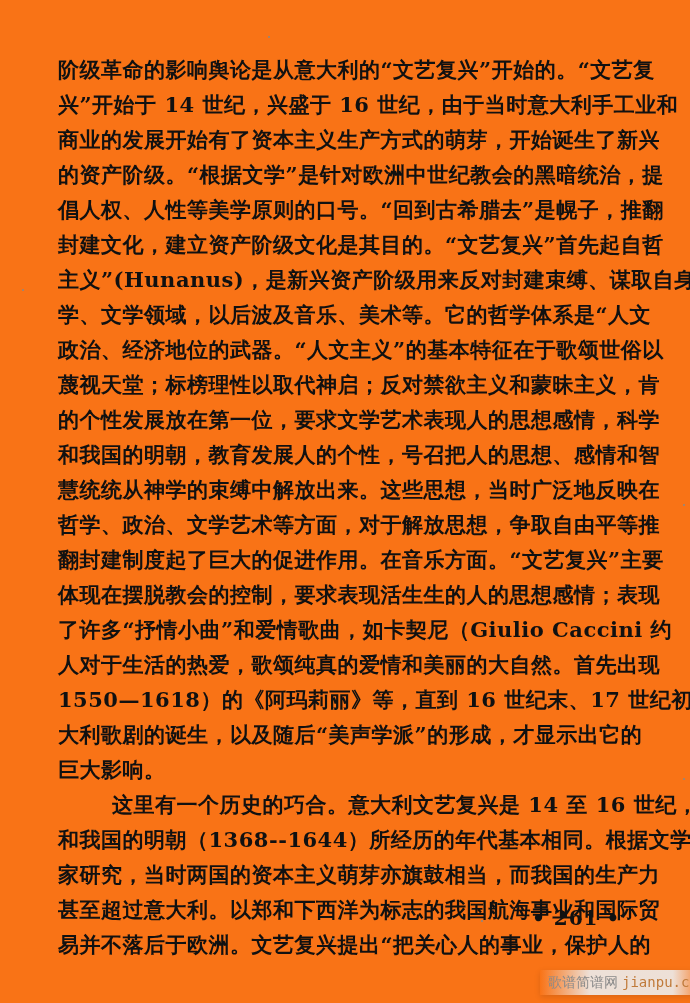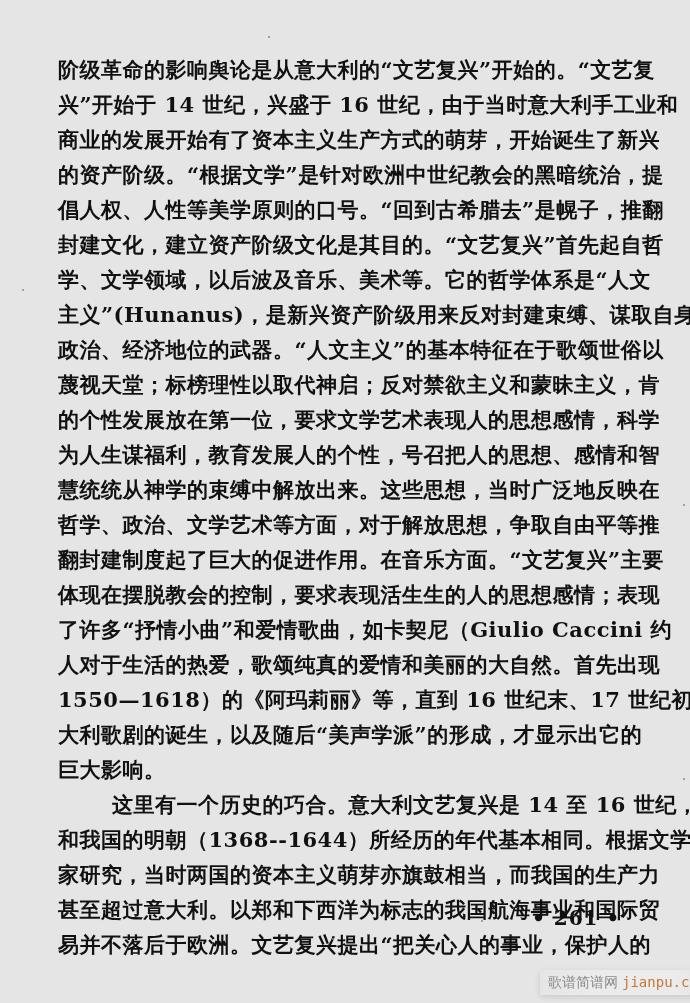--- a/index.html
+++ b/index.html
@@ -14,21 +14,21 @@
       overflow: hidden;
       font-family: "DejaVu Serif", "Liberation Serif", serif;
       color: #111111;
     }
     .page {
       position: absolute;
       left: 0;
       top: 0;
       width: 690px;
       height: 1003px;
-      background: #e5e5e5;
+      background: #f97316;
     }
     .text-block {
       position: absolute;
       left: 58px;
       top: 52px;
       width: 564px;
     }
     .line {
       height: 35px;
       line-height: 35px;
@@ -91,26 +91,26 @@
 
   <div class="text-block">
 
     <div>
       <div class="line">阶级革命的影响舆论是从意大利的“文艺复兴”开始的。“文艺复</div>
       <div class="line">兴”开始于 14 世纪，兴盛于 16 世纪，由于当时意大利手工业和</div>
       <div class="line">商业的发展开始有了资本主义生产方式的萌芽，开始诞生了新兴</div>
       <div class="line">的资产阶级。“根据文学”是针对欧洲中世纪教会的黑暗统治，提</div>
       <div class="line">倡人权、人性等美学原则的口号。“回到古希腊去”是幌子，推翻</div>
       <div class="line">封建文化，建立资产阶级文化是其目的。“文艺复兴”首先起自哲</div>
+      <div class="line">主义”(Hunanus)，是新兴资产阶级用来反对封建束缚、谋取自身</div>
       <div class="line">学、文学领域，以后波及音乐、美术等。它的哲学体系是“人文</div>
-      <div class="line">主义”(Hunanus)，是新兴资产阶级用来反对封建束缚、谋取自身</div>
       <div class="line">政治、经济地位的武器。“人文主义”的基本特征在于歌颂世俗以</div>
       <div class="line">蔑视天堂；标榜理性以取代神启；反对禁欲主义和蒙昧主义，肯</div>
       <div class="line">的个性发展放在第一位，要求文学艺术表现人的思想感情，科学</div>
-      <div class="line">为人生谋福利，教育发展人的个性，号召把人的思想、感情和智</div>
+      <div class="line">和我国的明朝，教育发展人的个性，号召把人的思想、感情和智</div>
       <div class="line">慧统统从神学的束缚中解放出来。这些思想，当时广泛地反映在</div>
       <div class="line">哲学、政治、文学艺术等方面，对于解放思想，争取自由平等推</div>
       <div class="line">翻封建制度起了巨大的促进作用。在音乐方面。“文艺复兴”主要</div>
       <div class="line">体现在摆脱教会的控制，要求表现活生生的人的思想感情；表现</div>
       <div class="line">了许多“抒情小曲”和爱情歌曲，如卡契尼（Giulio Caccini 约</div>
       <div class="line">人对于生活的热爱，歌颂纯真的爱情和美丽的大自然。首先出现</div>
       <div class="line">1550—1618）的《阿玛莉丽》等，直到 16 世纪末、17 世纪初，意</div>
       <div class="line">大利歌剧的诞生，以及随后“美声学派”的形成，才显示出它的</div>
       <div class="line last">巨大影响。</div>
     </div>

